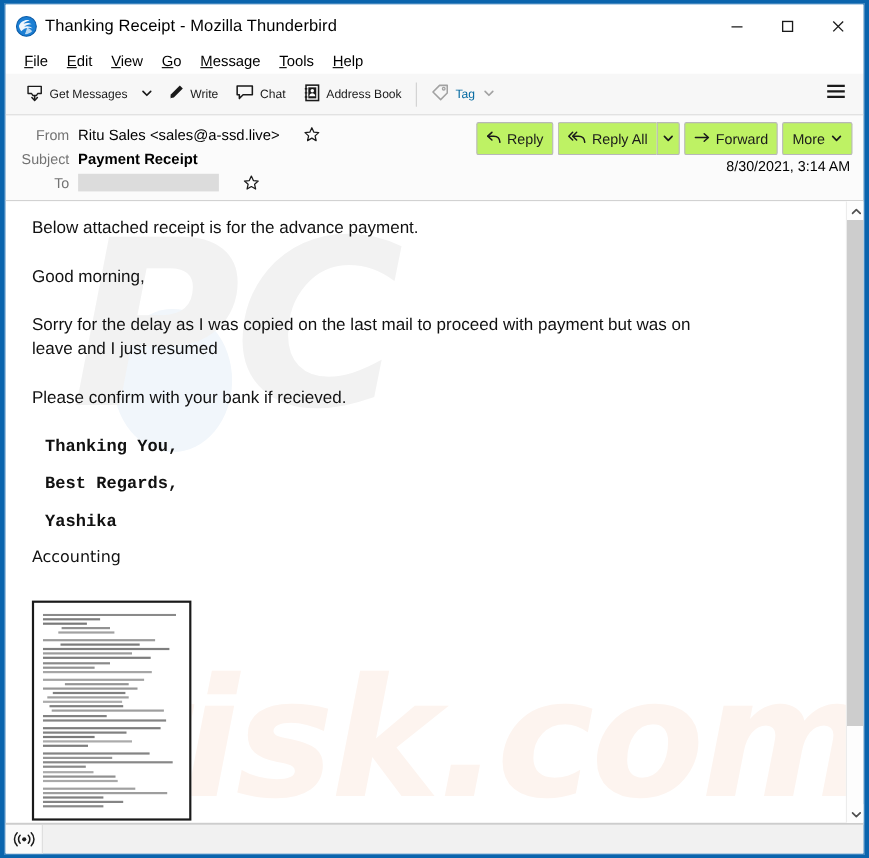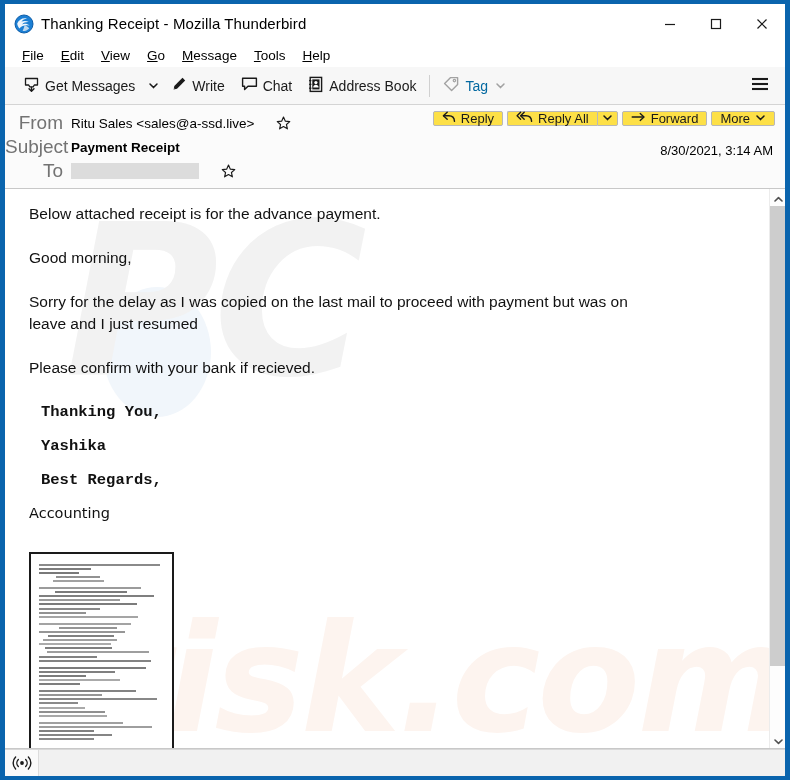--- a/index.html
+++ b/index.html
@@ -80,21 +80,21 @@
     align-items: center;
     padding: 0 6px 0 10px;
     flex: 0 0 auto;
     position: relative;
   }
   .tb-btn {
     display: flex; align-items: center;
     gap: 5px;
     height: 28px;
     padding: 0 7px;
-    font-size: 14px;
+    font-size: 11px;
     color: #1a1a1a;
     cursor: default;
     white-space: nowrap;
     border: 1px solid transparent;
     border-radius: 2px;
   }
   .tb-btn.disabled { color: #0369a1; }
   .tb-caret {
     display: flex; align-items: center; justify-content: center;
     width: 20px; height: 28px; cursor: default;
@@ -125,21 +125,21 @@
     display: flex;
     align-items: center;
     min-height: 22px;
     padding: 1px 0;
   }
   .hdr-label {
     width: 66px;
     text-align: right;
     padding-right: 8px;
     color: #737373;
-    font-size: 19px;
+    font-size: 13px;
     flex: 0 0 auto;
   }
   .hdr-value {
     font-size: 13.5px;
     color: #000;
     display: flex;
     align-items: center;
     gap: 22px;
   }
   .hdr-value.bold { font-weight: bold; }
@@ -156,25 +156,25 @@
   #hdr-buttons {
     position: absolute;
     right: 10px; top: 6px;
     display: flex;
     align-items: stretch;
     gap: 4px;
   }
   .hdr-btn {
     display: flex; align-items: center;
     gap: 5px;
-    height: 15px;
+    height: 30px;
     padding: 0 8px;
     font-size: 13px;
     color: #1a1a1a;
-    background: #fde047;
+    background: #bef264;
     border: 1px solid #b8b8b8;
     border-radius: 2px;
     cursor: default;
     white-space: nowrap;
   }
   .hdr-split { display: flex; }
   .hdr-split .hdr-btn:first-child {
     border-right: none;
     border-top-right-radius: 0;
     border-bottom-right-radius: 0;
@@ -549,22 +549,22 @@
         <div id="wm-pc">PC</div>
         <div id="wm-risk">risk.com</div>
       </div>
 
       <div id="msg-text">
         <p>Below attached receipt is for the advance payment.</p>
         <p>Good morning,</p>
         <p>Sorry for the delay as I was copied on the last mail to proceed with payment but was on leave and I just resumed</p>
         <p>Please confirm with your bank if recieved.</p>
         <p class="sig">Thanking You,</p>
+        <p class="sig">Best Regards,</p>
         <p class="sig">Yashika</p>
-        <p class="sig">Best Regards,</p>
         <p class="sig-role">Accounting</p>
       </div>
 
       <div id="attach-thumb">
         <div id="thumb-inner">
             <div class="tl" style="width: 121px; margin-left: 0px; opacity: 0.79;"></div>
             <div class="tl" style="width: 52px; margin-left: 0px; opacity: 0.88;"></div>
             <div class="tl" style="width: 40px; margin-left: 0px; opacity: 0.9;"></div>
             <div class="tl" style="width: 44px; margin-left: 17px; opacity: 0.73;"></div>
             <div class="tl" style="width: 51px; margin-left: 14px; opacity: 0.63;"></div>

